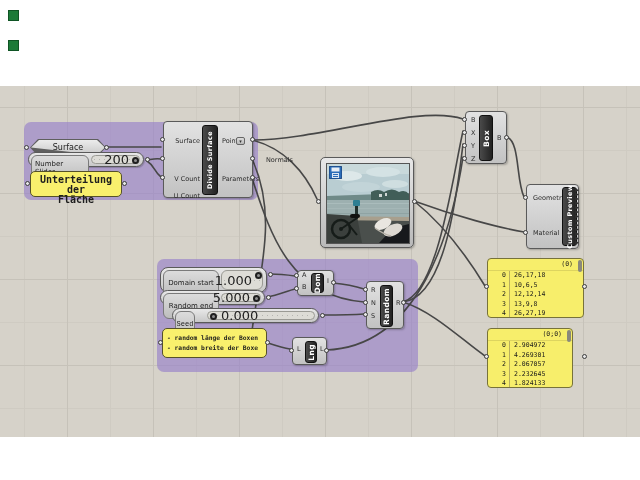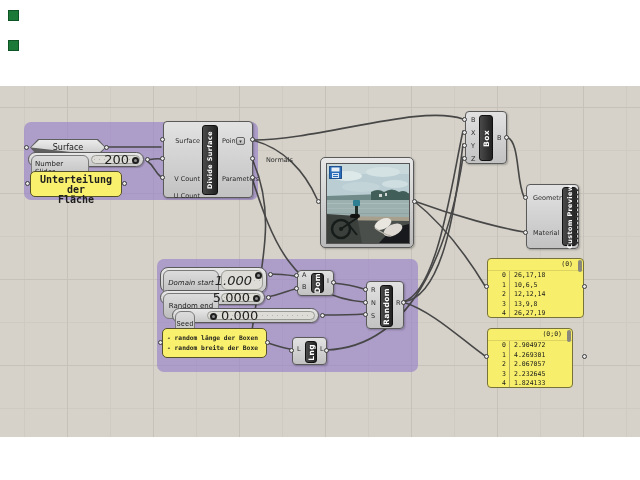--- a/index.html
+++ b/index.html
@@ -201,21 +201,21 @@
     <span class="plabel" style="left:6px;top:9px;">Geometry</span>
     <span class="plabel" style="left:6px;top:44px;">Material</span>
     <div class="tab" style="left:35px;top:2px;width:15px;height:59px;">
       <span class="vlabel small">Custom Preview</span>
       <div class="zz"></div>
     </div>
   </div>
   <div class="dot" style="left:523px;top:195px;"></div>
   <div class="dot" style="left:523px;top:230px;"></div>
 
-  <div class="slider" style="left:160px;top:267px;width:107px;height:26px;font-style:italic;">
+  <div class="slider" style="left:160px;top:267px;width:107px;height:26px;">
     <div class="sname" style="width:56px;">Domain start</div>
     <div class="strack" style="left:60px;right:3px;"></div>
     <div class="sval" style="right:14px;">1.000</div>
     <div class="knob" style="right:4px;top:4px;"></div>
   </div>
   <div class="dot" style="left:268px;top:272px;"></div>
 
   <div class="slider" style="left:160px;top:290px;width:105px;height:15px;">
     <div class="sname" style="width:56px;">Random end</div>
     <div class="strack" style="left:60px;right:3px;"></div>

